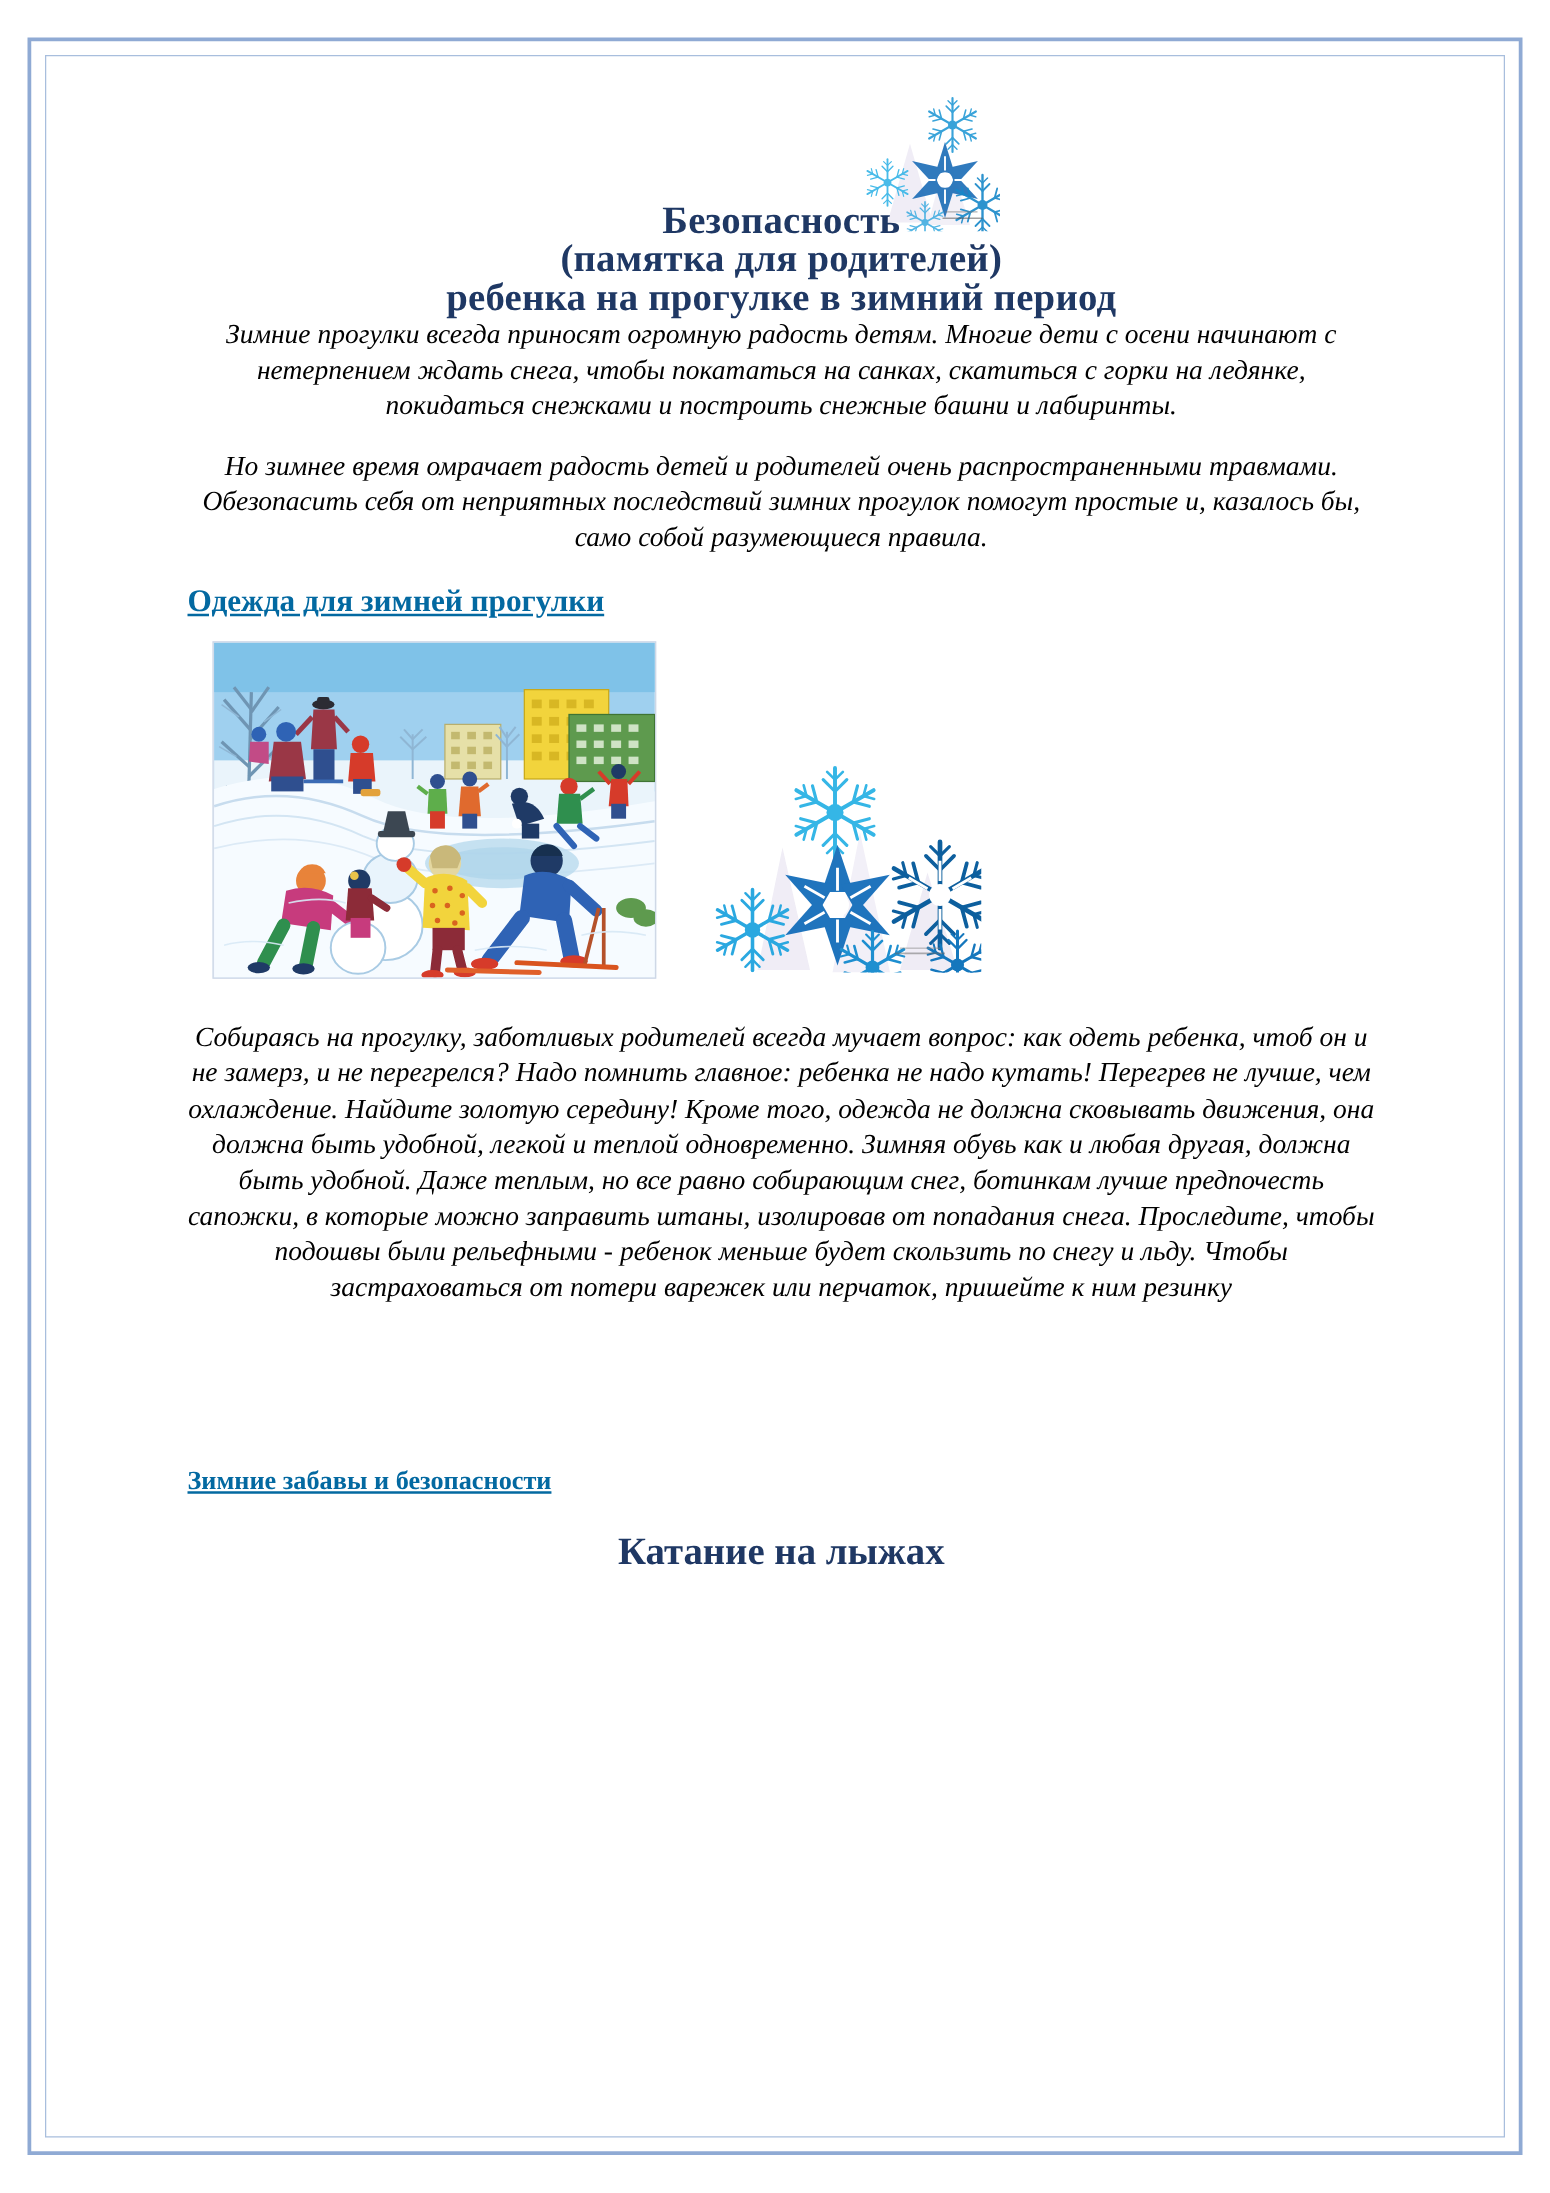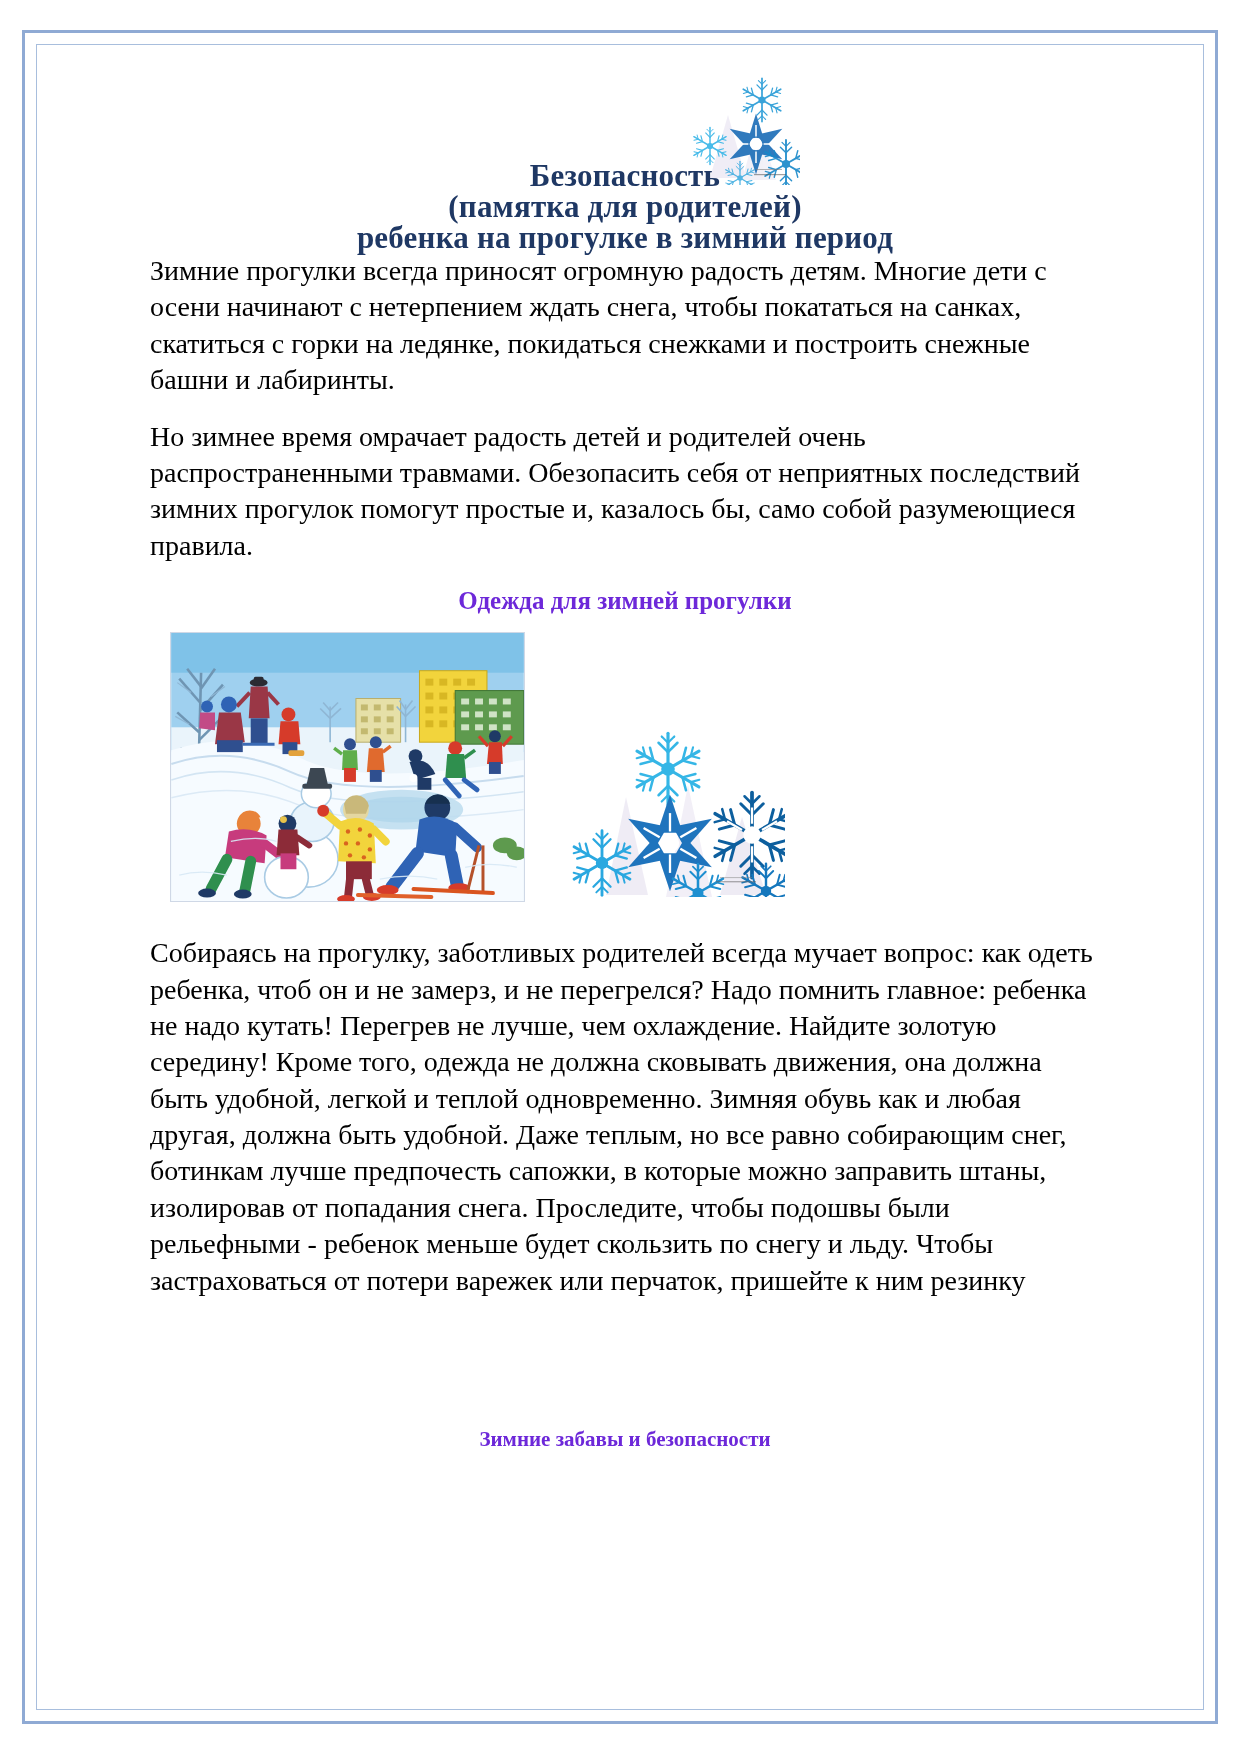--- a/index.html
+++ b/index.html
@@ -83,38 +83,39 @@
     position: absolute;
     left: 420px;
     top: 35px;
     width: 215px;
     height: 230px;
     pointer-events: none;
   }
 
   
   p.body-par {
-    font-size: 28px;
+    font-size: 22px;
     line-height: 1.30;
     margin: 0 0 20px 0;
-    text-align: left;
+    text-align: center;
     color: #000;
+    font-style: italic;
   }
   p.body-par.tight {
     margin-bottom: 0;
   }
 
   
   h2.section-heading {
-    color: #6d28d9;
+    color: #0369a1;
     font-weight: bold;
     font-size: 25px;
-    text-align: center;
     margin: 22px 0 16px 0;
     line-height: 1.2;
+    text-decoration: underline;
   }
   h2.section-heading.small {
     font-size: 21px;
     margin: 30px 0 10px 0;
   }
   h3.section-heading-big {
     color: #1f3864;
     font-weight: bold;
     font-size: 31px;
     text-align: center;
@@ -619,14 +620,15 @@
       </svg>
     </div>
   </div>
 
   <p class="body-par">Собираясь на прогулку, заботливых родителей всегда мучает вопрос: как одеть ребенка, чтоб он и не замерз, и не перегрелся? Надо помнить главное: ребенка не надо кутать! Перегрев не лучше, чем охлаждение. Найдите золотую середину! Кроме того, одежда не должна сковывать движения, она должна быть удобной, легкой и теплой одновременно. Зимняя обувь как и любая другая, должна быть удобной. Даже теплым, но все равно собирающим снег, ботинкам лучше предпочесть сапожки, в которые можно заправить штаны, изолировав от попадания снега. Проследите, чтобы подошвы были рельефными - ребенок меньше будет скользить по снегу и льду. Чтобы застраховаться от потери варежек или перчаток, пришейте к ним резинку</p>
 
   <div class="spacer-block"></div>
 
   <h2 class="section-heading small">Зимние забавы и безопасности</h2>
 
+  <h3 class="section-heading-big">Катание на лыжах</h3>
 
 </div>
 
 </body></html>

